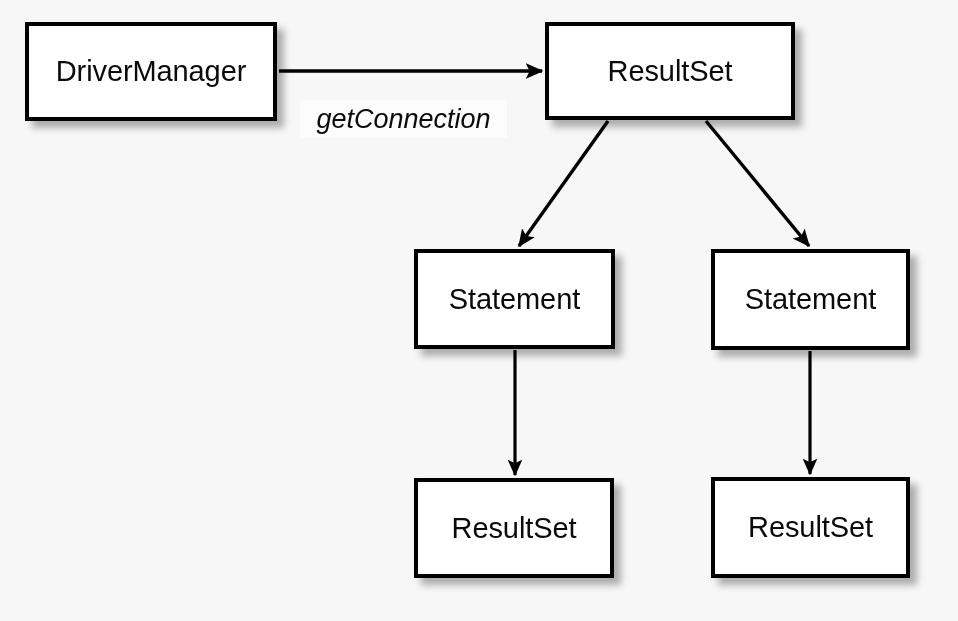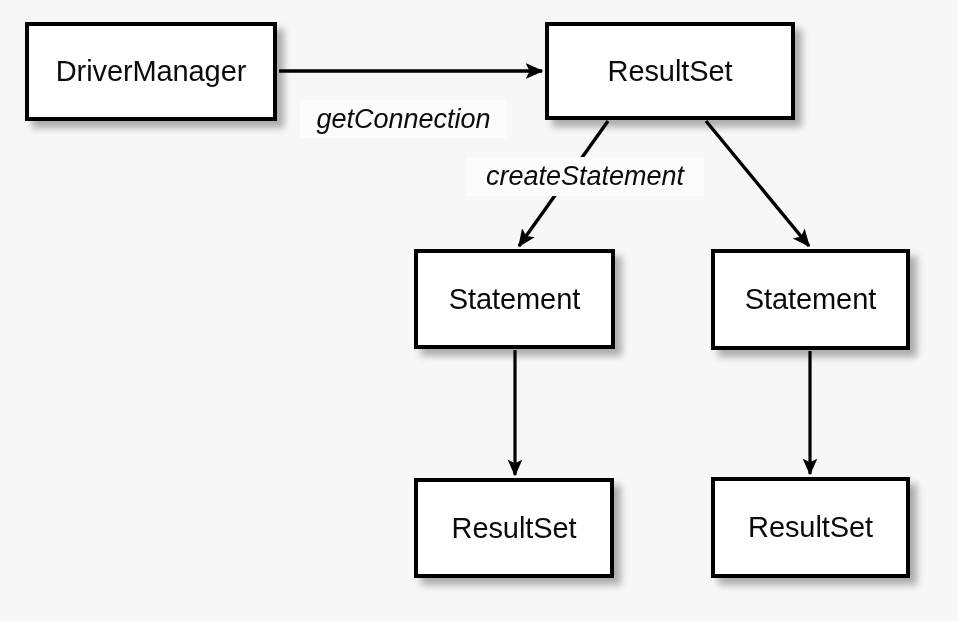--- a/index.html
+++ b/index.html
@@ -117,16 +117,15 @@
   <div class="node" id="node-resultset-1">
     <span class="node-label">ResultSet</span>
   </div>
 
   <div class="node" id="node-resultset-2">
     <span class="node-label">ResultSet</span>
   </div>
 
   <div class="edge-label" id="label-getconnection">getConnection</div>
 
-  <div class="edge-label" id="label-createstatement">createStatement</div>
 
 
 </div>
 
 </body></html>

